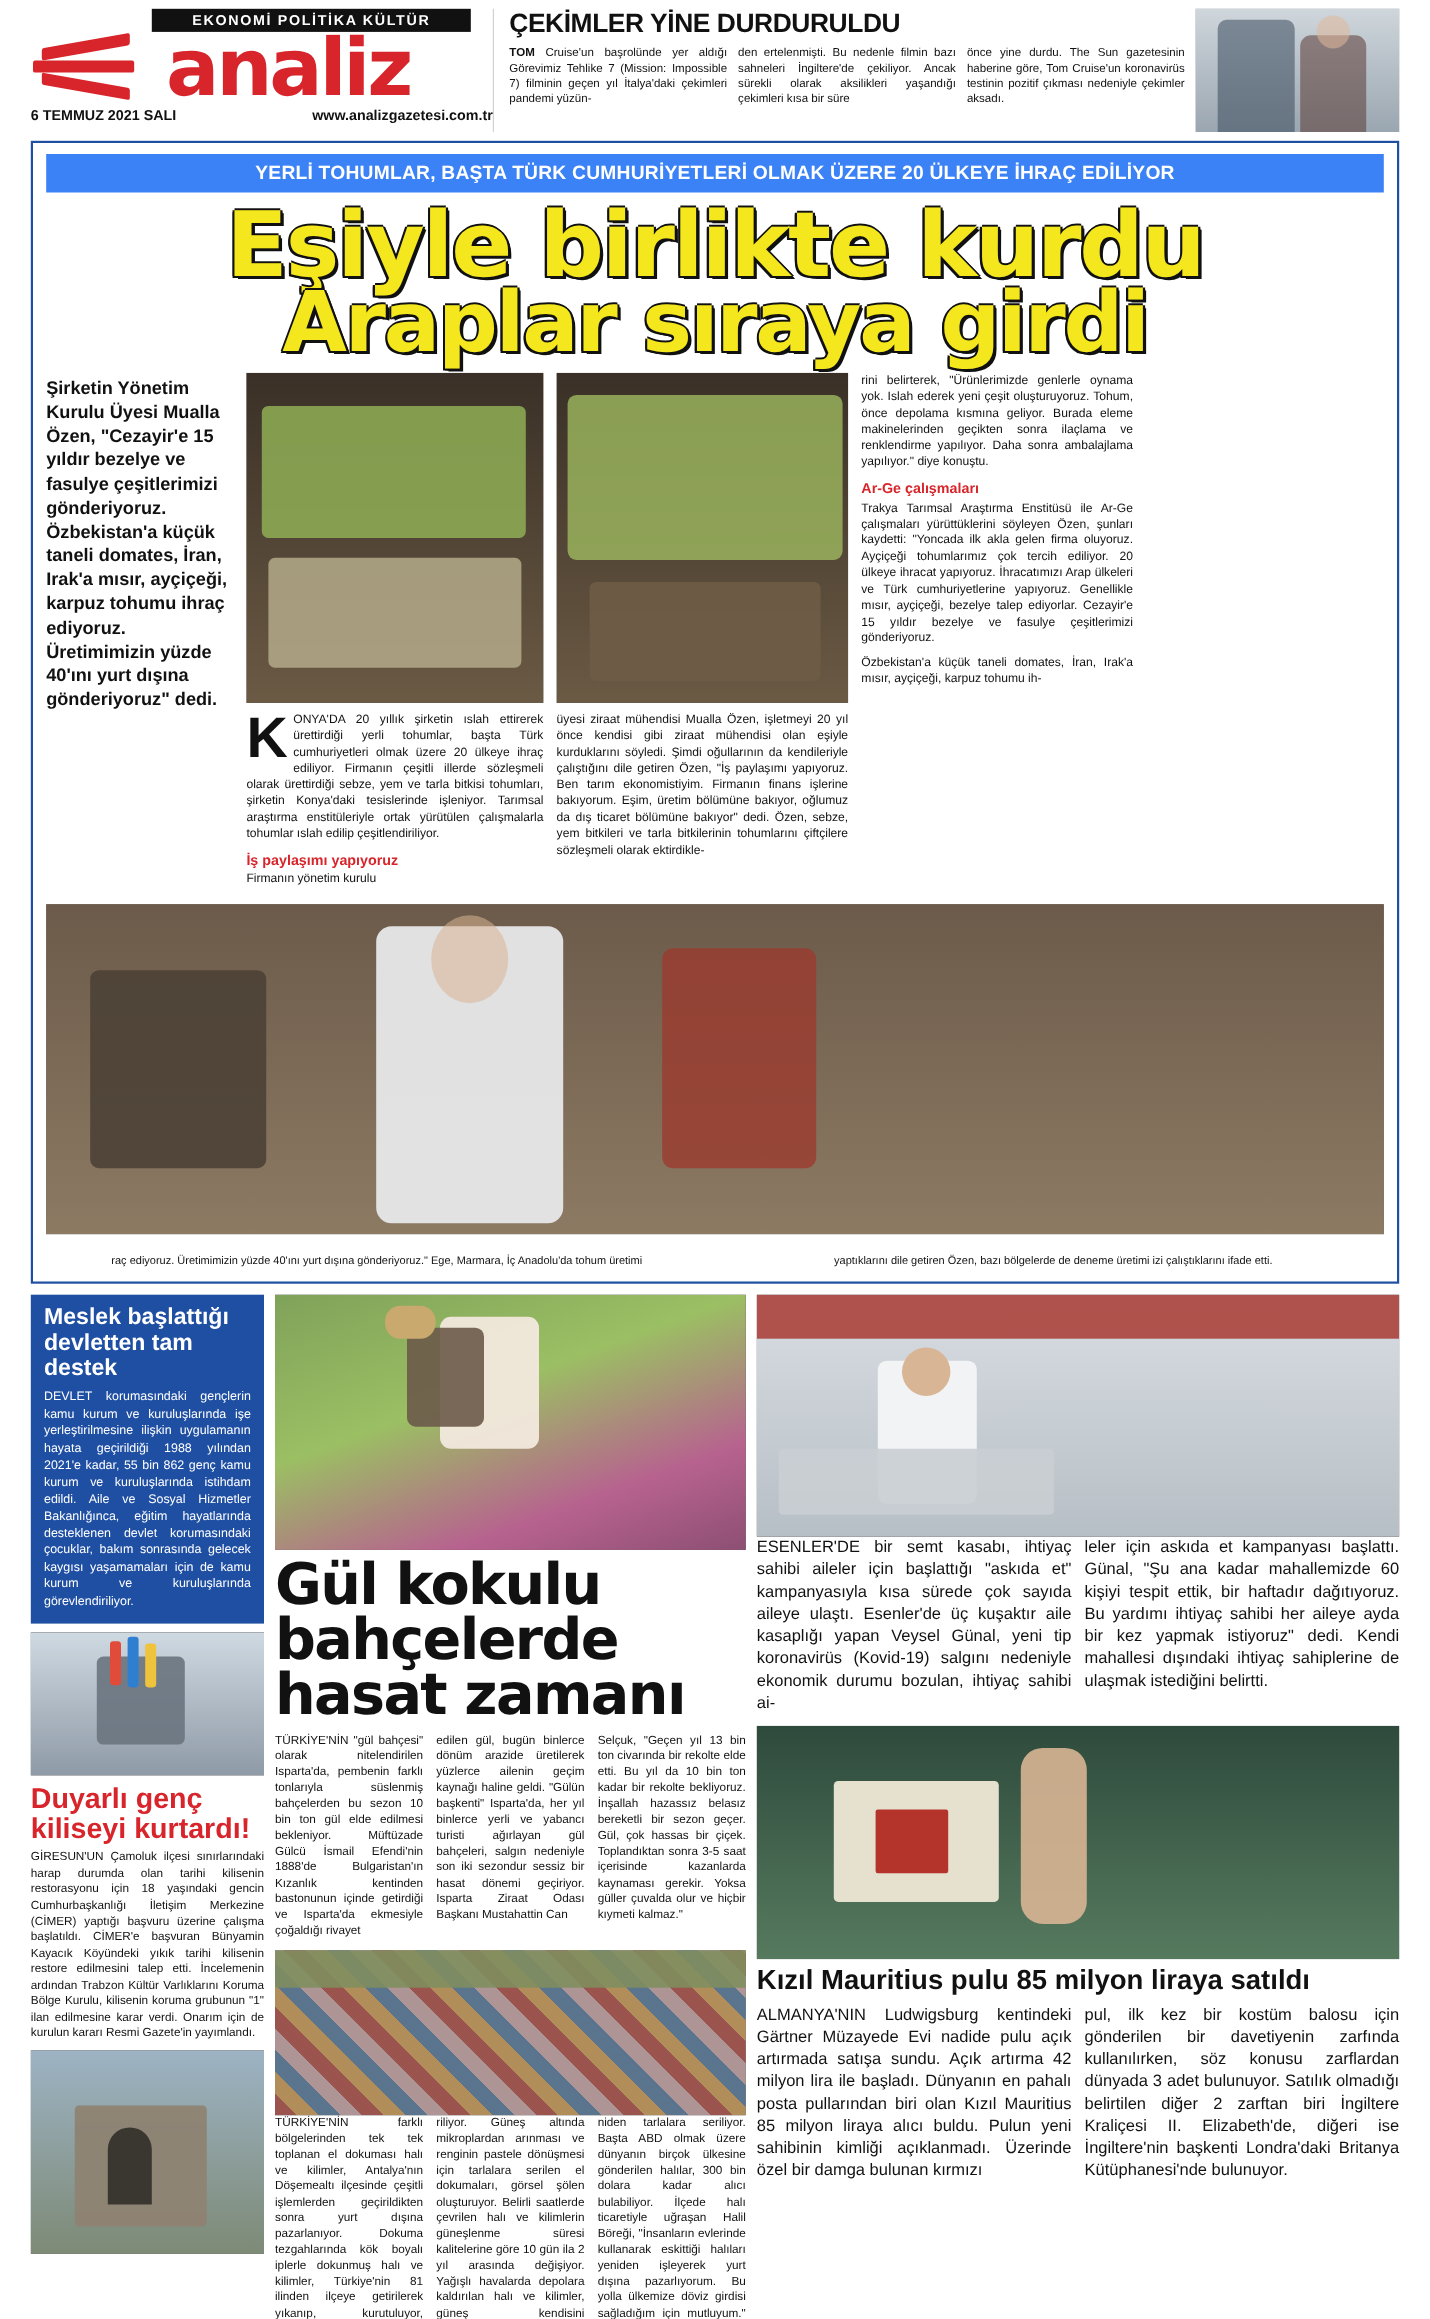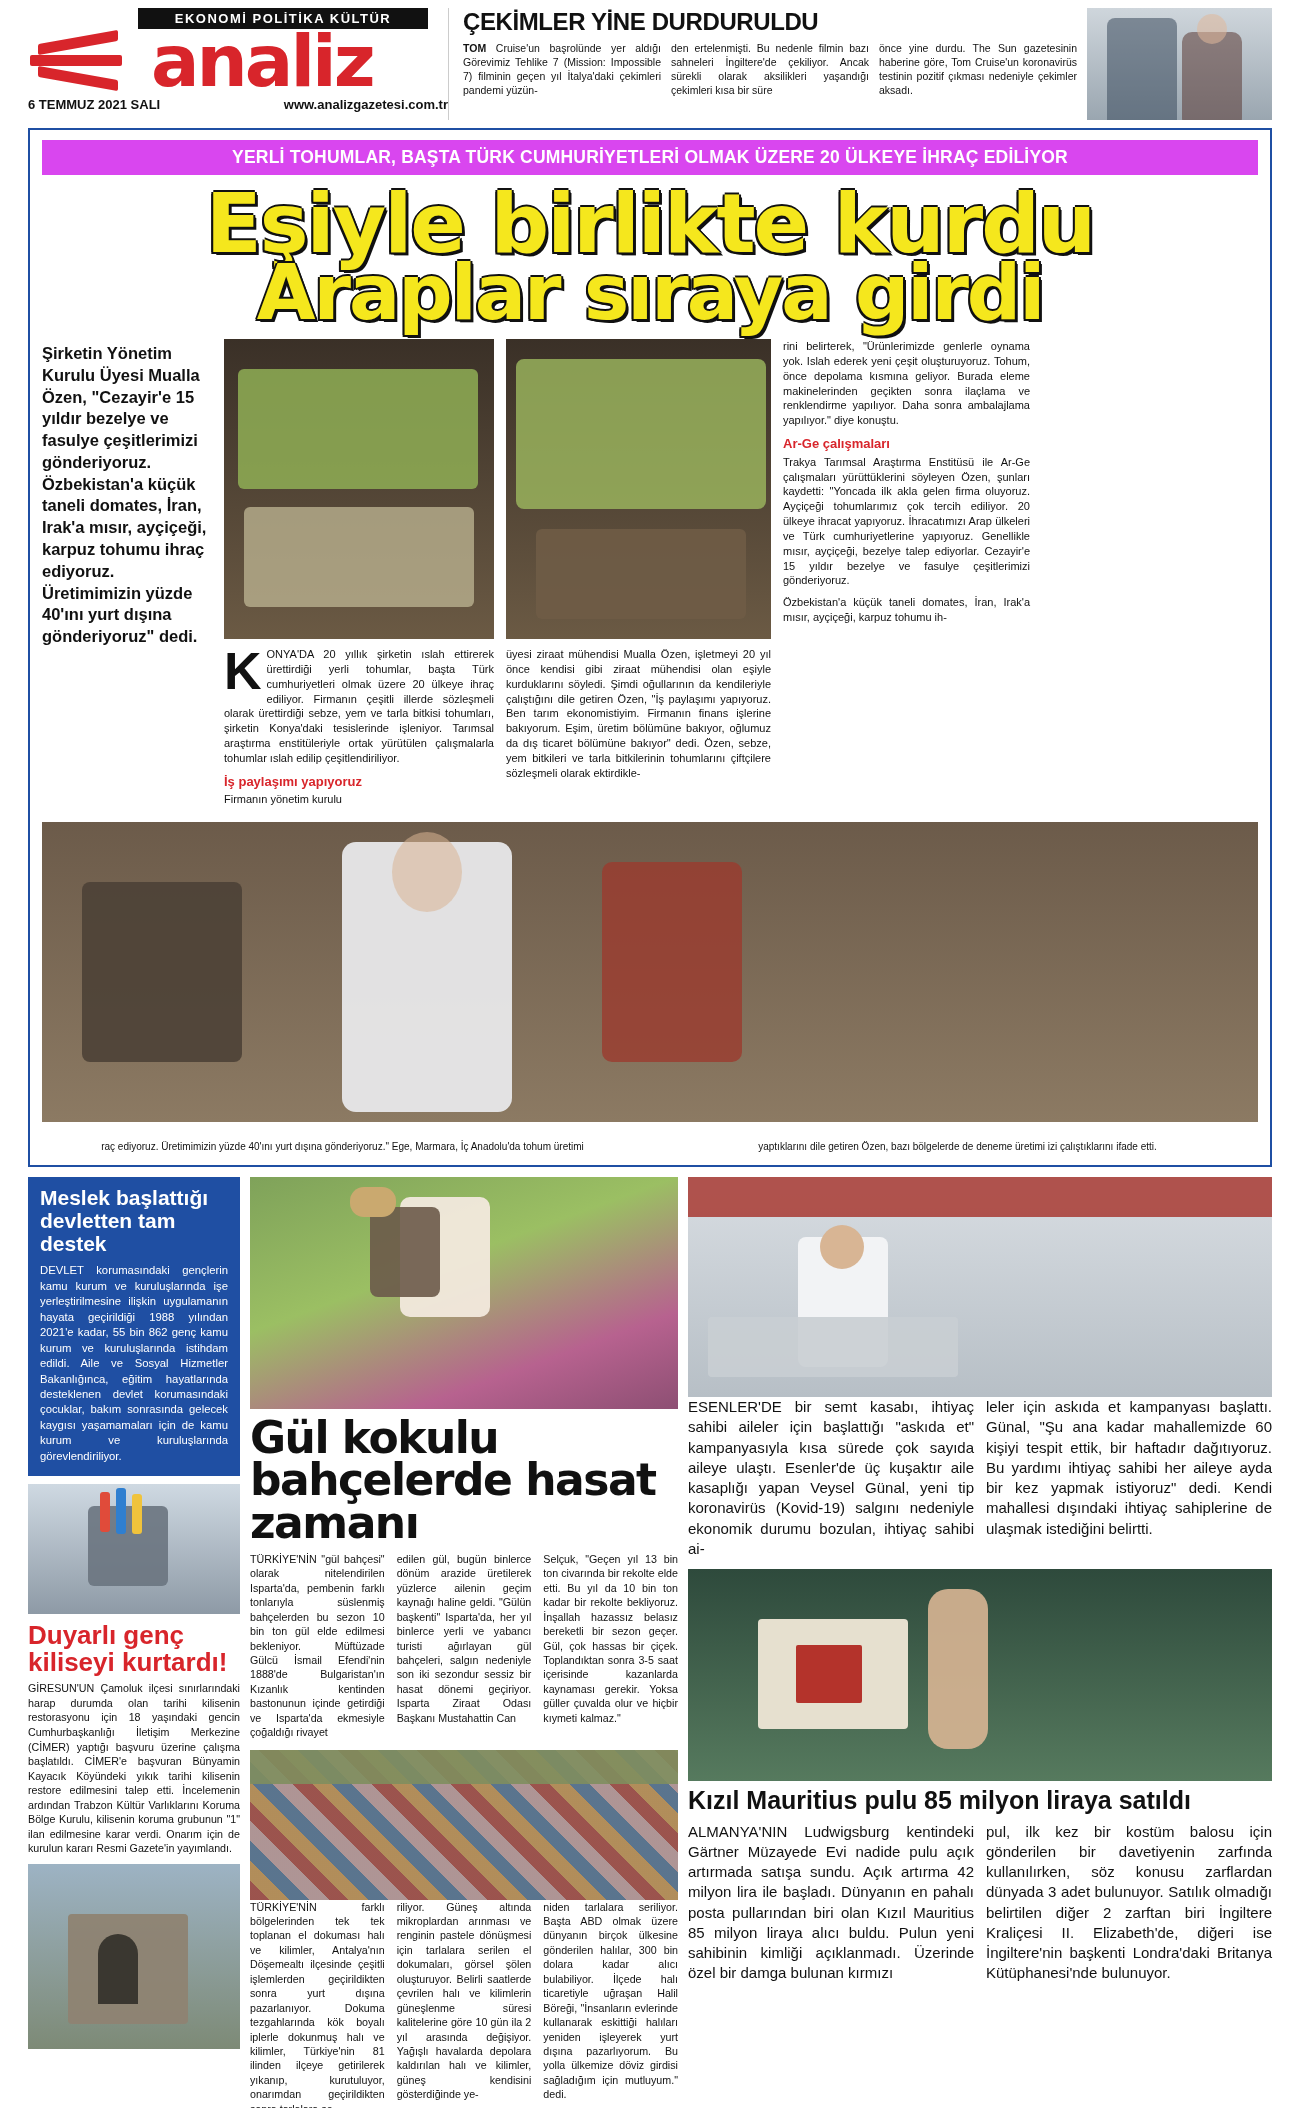--- a/index.html
+++ b/index.html
@@ -47,21 +47,21 @@
   .top-cols p { margin: 0; font-size: 10.5px; line-height: 1.33; text-align: justify; }
   .top-cols p b { font-weight: bold; }
   .top-photo { width: 185px; background: #7a7f85; position: relative; overflow: hidden; }
 
   
   .lead {
     border: 2px solid #1f4fa3; margin-top: 8px; padding: 10px 12px 12px 12px;
     position: relative;
   }
   .lead-banner {
-    background: #d946ef; color: #fff; text-align: center; font-weight: bold;
+    background: #3b82f6; color: #fff; text-align: center; font-weight: bold;
     font-size: 17.5px; letter-spacing: 0.2px; padding: 7px 0;
   }
   .lead-head {
     text-align: center; color: #f5e71d; font-family: "DejaVu Sans", sans-serif;
     font-weight: bold; line-height: 0.95; letter-spacing: -2px;
     text-shadow: -2px 0 #111, 0 2px #111, 2px 0 #111, 0 -2px #111, 2px 2px #111, -2px 2px #111, 3px 3px #111;
     margin: 10px 0 4px 0;
   }
   .lead-head .l1 { font-size: 82px; display:block; }
   .lead-head .l2 { font-size: 76px; display:block; margin-top: -6px; }
@@ -86,21 +86,21 @@
   .blue-box p { margin: 0; font-size: 11.3px; line-height: 1.37; text-align: justify; }
 
   .img-box { position: relative; overflow: hidden; background: #555; }
 
   .red-title { color: #d8252b; font-weight: bold; font-size: 26px; line-height: 1.02; margin: 8px 0 6px; }
   .body-2col { column-count: 2; column-gap: 12px; font-size: 15px; line-height: 1.35; text-align: justify; }
   .body-3col { column-count: 3; column-gap: 12px; font-size: 10.7px; line-height: 1.35; text-align: justify; }
   .body-2col p, .body-3col p { margin: 0; }
 
   .huge-head {
-    font-family: "DejaVu Sans", sans-serif; font-weight: bold; font-size: 44px;
+    font-family: "DejaVu Sans", sans-serif; font-weight: bold; font-size: 52px;
     line-height: 0.96; letter-spacing: -1.5px; margin: 8px 0 8px 0; color: #111;
   }
   .huge-head-2 {
     font-family: "DejaVu Sans", sans-serif; font-weight: bold; font-size: 40px;
     letter-spacing: -1px; margin: 8px 0 8px 0; color: #111;
   }
   .orange-head { color: #e06a1b; font-weight: bold; font-size: 27px; line-height: 1.04; margin: 6px 0 8px; }
   .dark-head { font-weight: bold; font-size: 25px; line-height: 1.06; margin: 6px 0 8px; }
 
   

